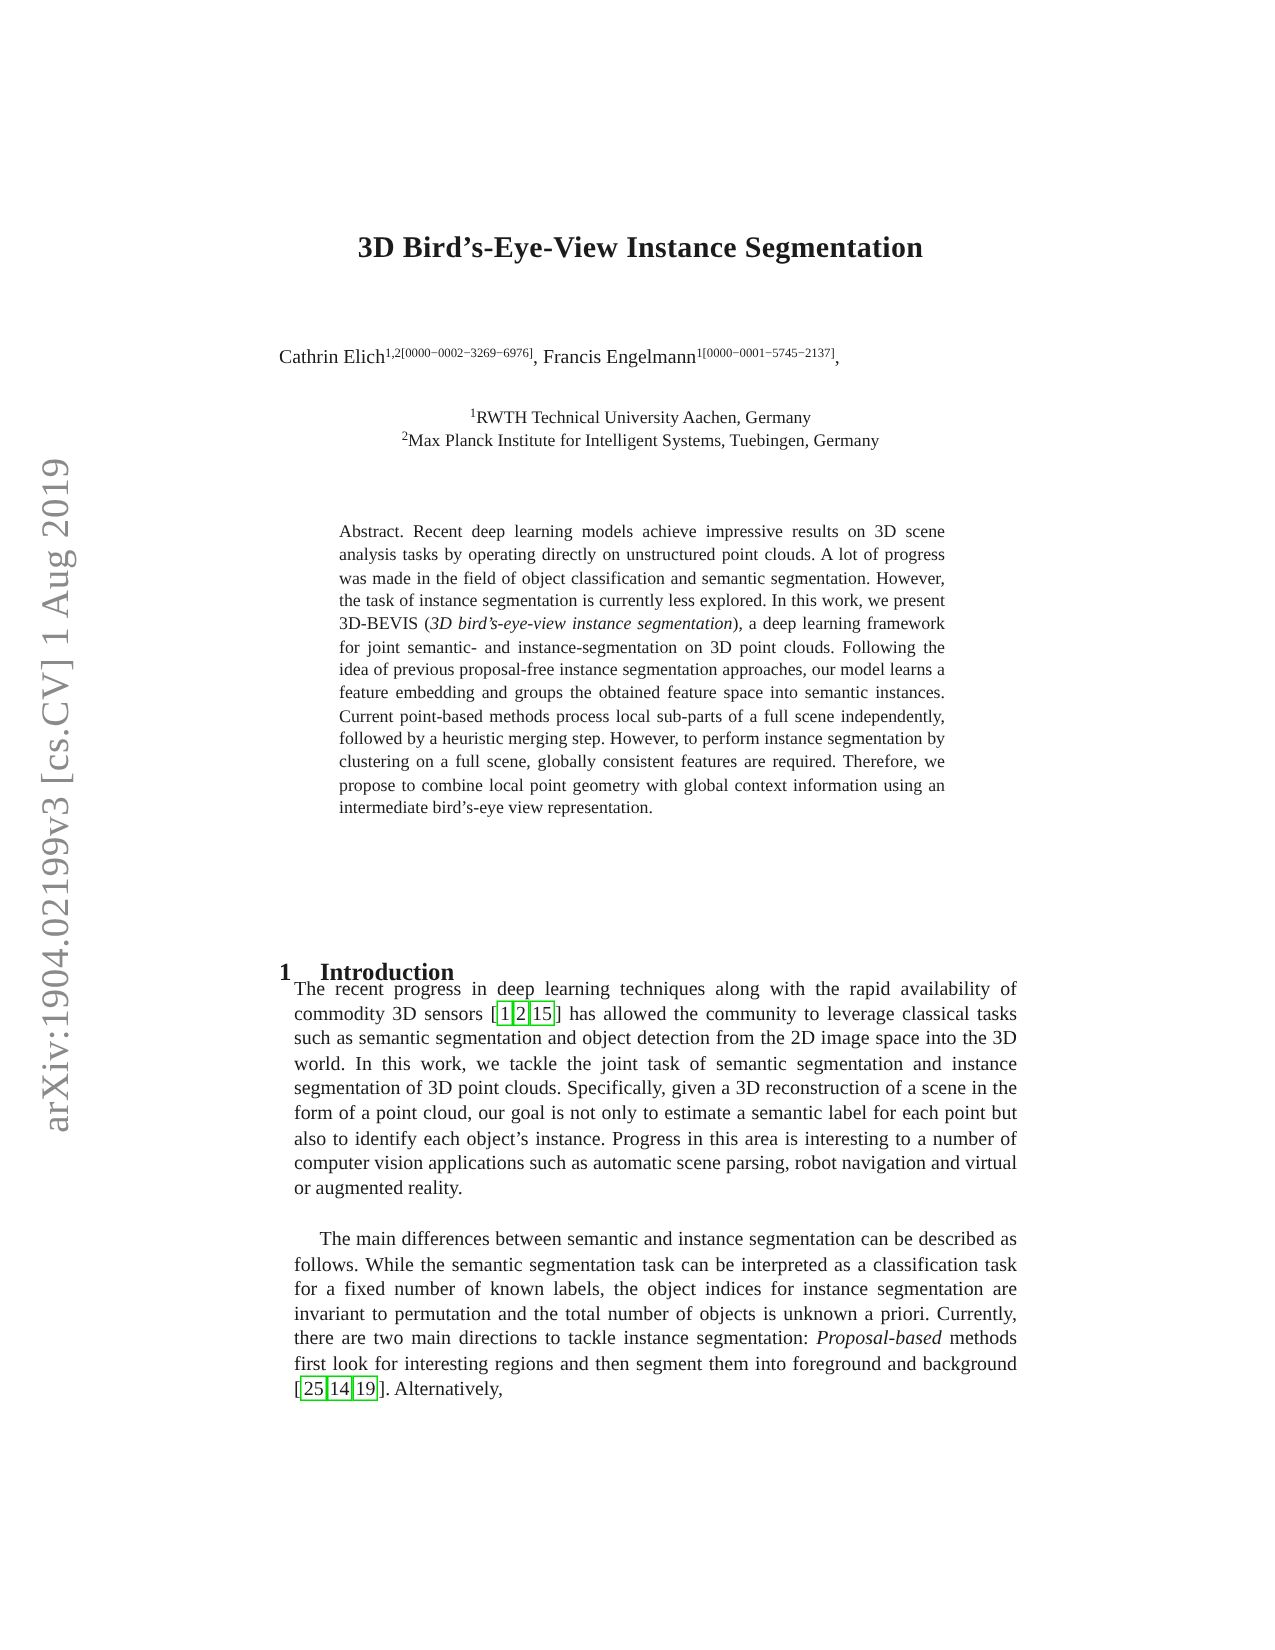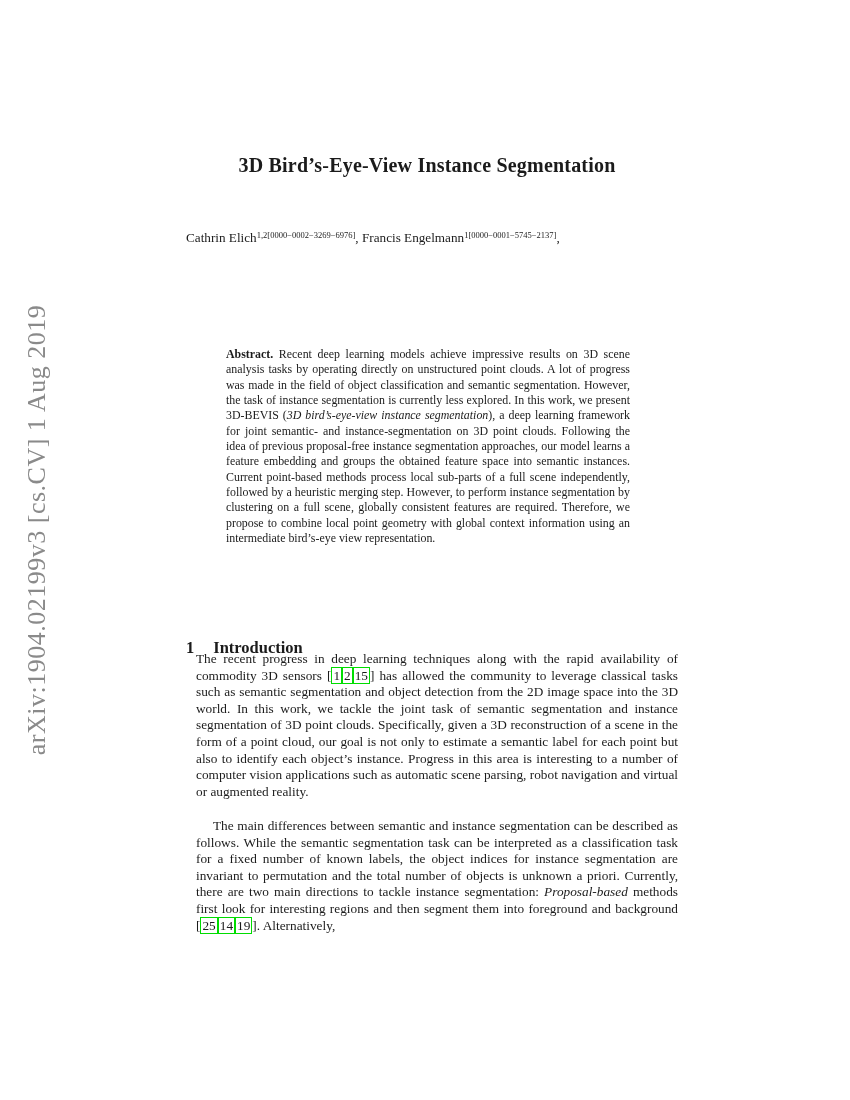--- a/index.html
+++ b/index.html
@@ -66,21 +66,21 @@
   }
   .abstract {
     position: absolute;
     top: 347px;
     left: 40px;
     width: 404px;
     font-size: 11.9px;
     line-height: 15.35px;
     text-align: justify;
   }
-  .abstract .abstract-label { font-weight: bold; }
+  .abstract .abstract-label { font-weight: normal; }
   .section-heading {
     position: absolute;
     top: 638px;
     left: 0;
     font-size: 16.5px;
     font-weight: bold;
   }
   .section-heading .sec-num { display: inline-block; margin-right: 19px; }
   .body-par {
     position: absolute;
@@ -111,20 +111,24 @@
   <div class="content">
 
     <h1 class="paper-title">3D Bird’s-Eye-View Instance Segmentation</h1>
 
     <div class="authors">
       <div class="author-line">
         <span>Cathrin Elich</span><sup>1,2[0000−0002−3269−6976]</sup><span>, </span><span>Francis Engelmann</span><sup>1[0000−0001−5745−2137]</sup><span>,</span>
       </div>
     </div>
 
+    <div class="affiliations">
+      <div><sup>1</sup><span>RWTH Technical University Aachen, Germany</span></div>
+      <div><sup>2</sup><span>Max Planck Institute for Intelligent Systems, Tuebingen, Germany</span></div>
+    </div>
 
     <div class="abstract">
       <span class="abstract-label">Abstract.</span><span> Recent deep learning models achieve impressive results on 3D scene analysis tasks by operating directly on unstructured point clouds. A lot of progress was made in the field of object classification and semantic segmentation. However, the task of instance segmentation is currently less explored. In this work, we present 3D-BEVIS (</span><i>3D bird’s-eye-view instance segmentation</i><span>), a deep learning framework for joint semantic- and instance-segmentation on 3D point clouds. Following the idea of previous proposal-free instance segmentation approaches, our model learns a feature embedding and groups the obtained feature space into semantic instances. Current point-based methods process local sub-parts of a full scene independently, followed by a heuristic merging step. However, to perform instance segmentation by clustering on a full scene, globally consistent features are required. Therefore, we propose to combine local point geometry with global context information using an intermediate bird’s-eye view representation.</span>
     </div>
 
     <div class="section-heading">
       <span class="sec-num">1</span><span class="sec-title">Introduction</span>
     </div>
 
     <p class="body-par para1">

